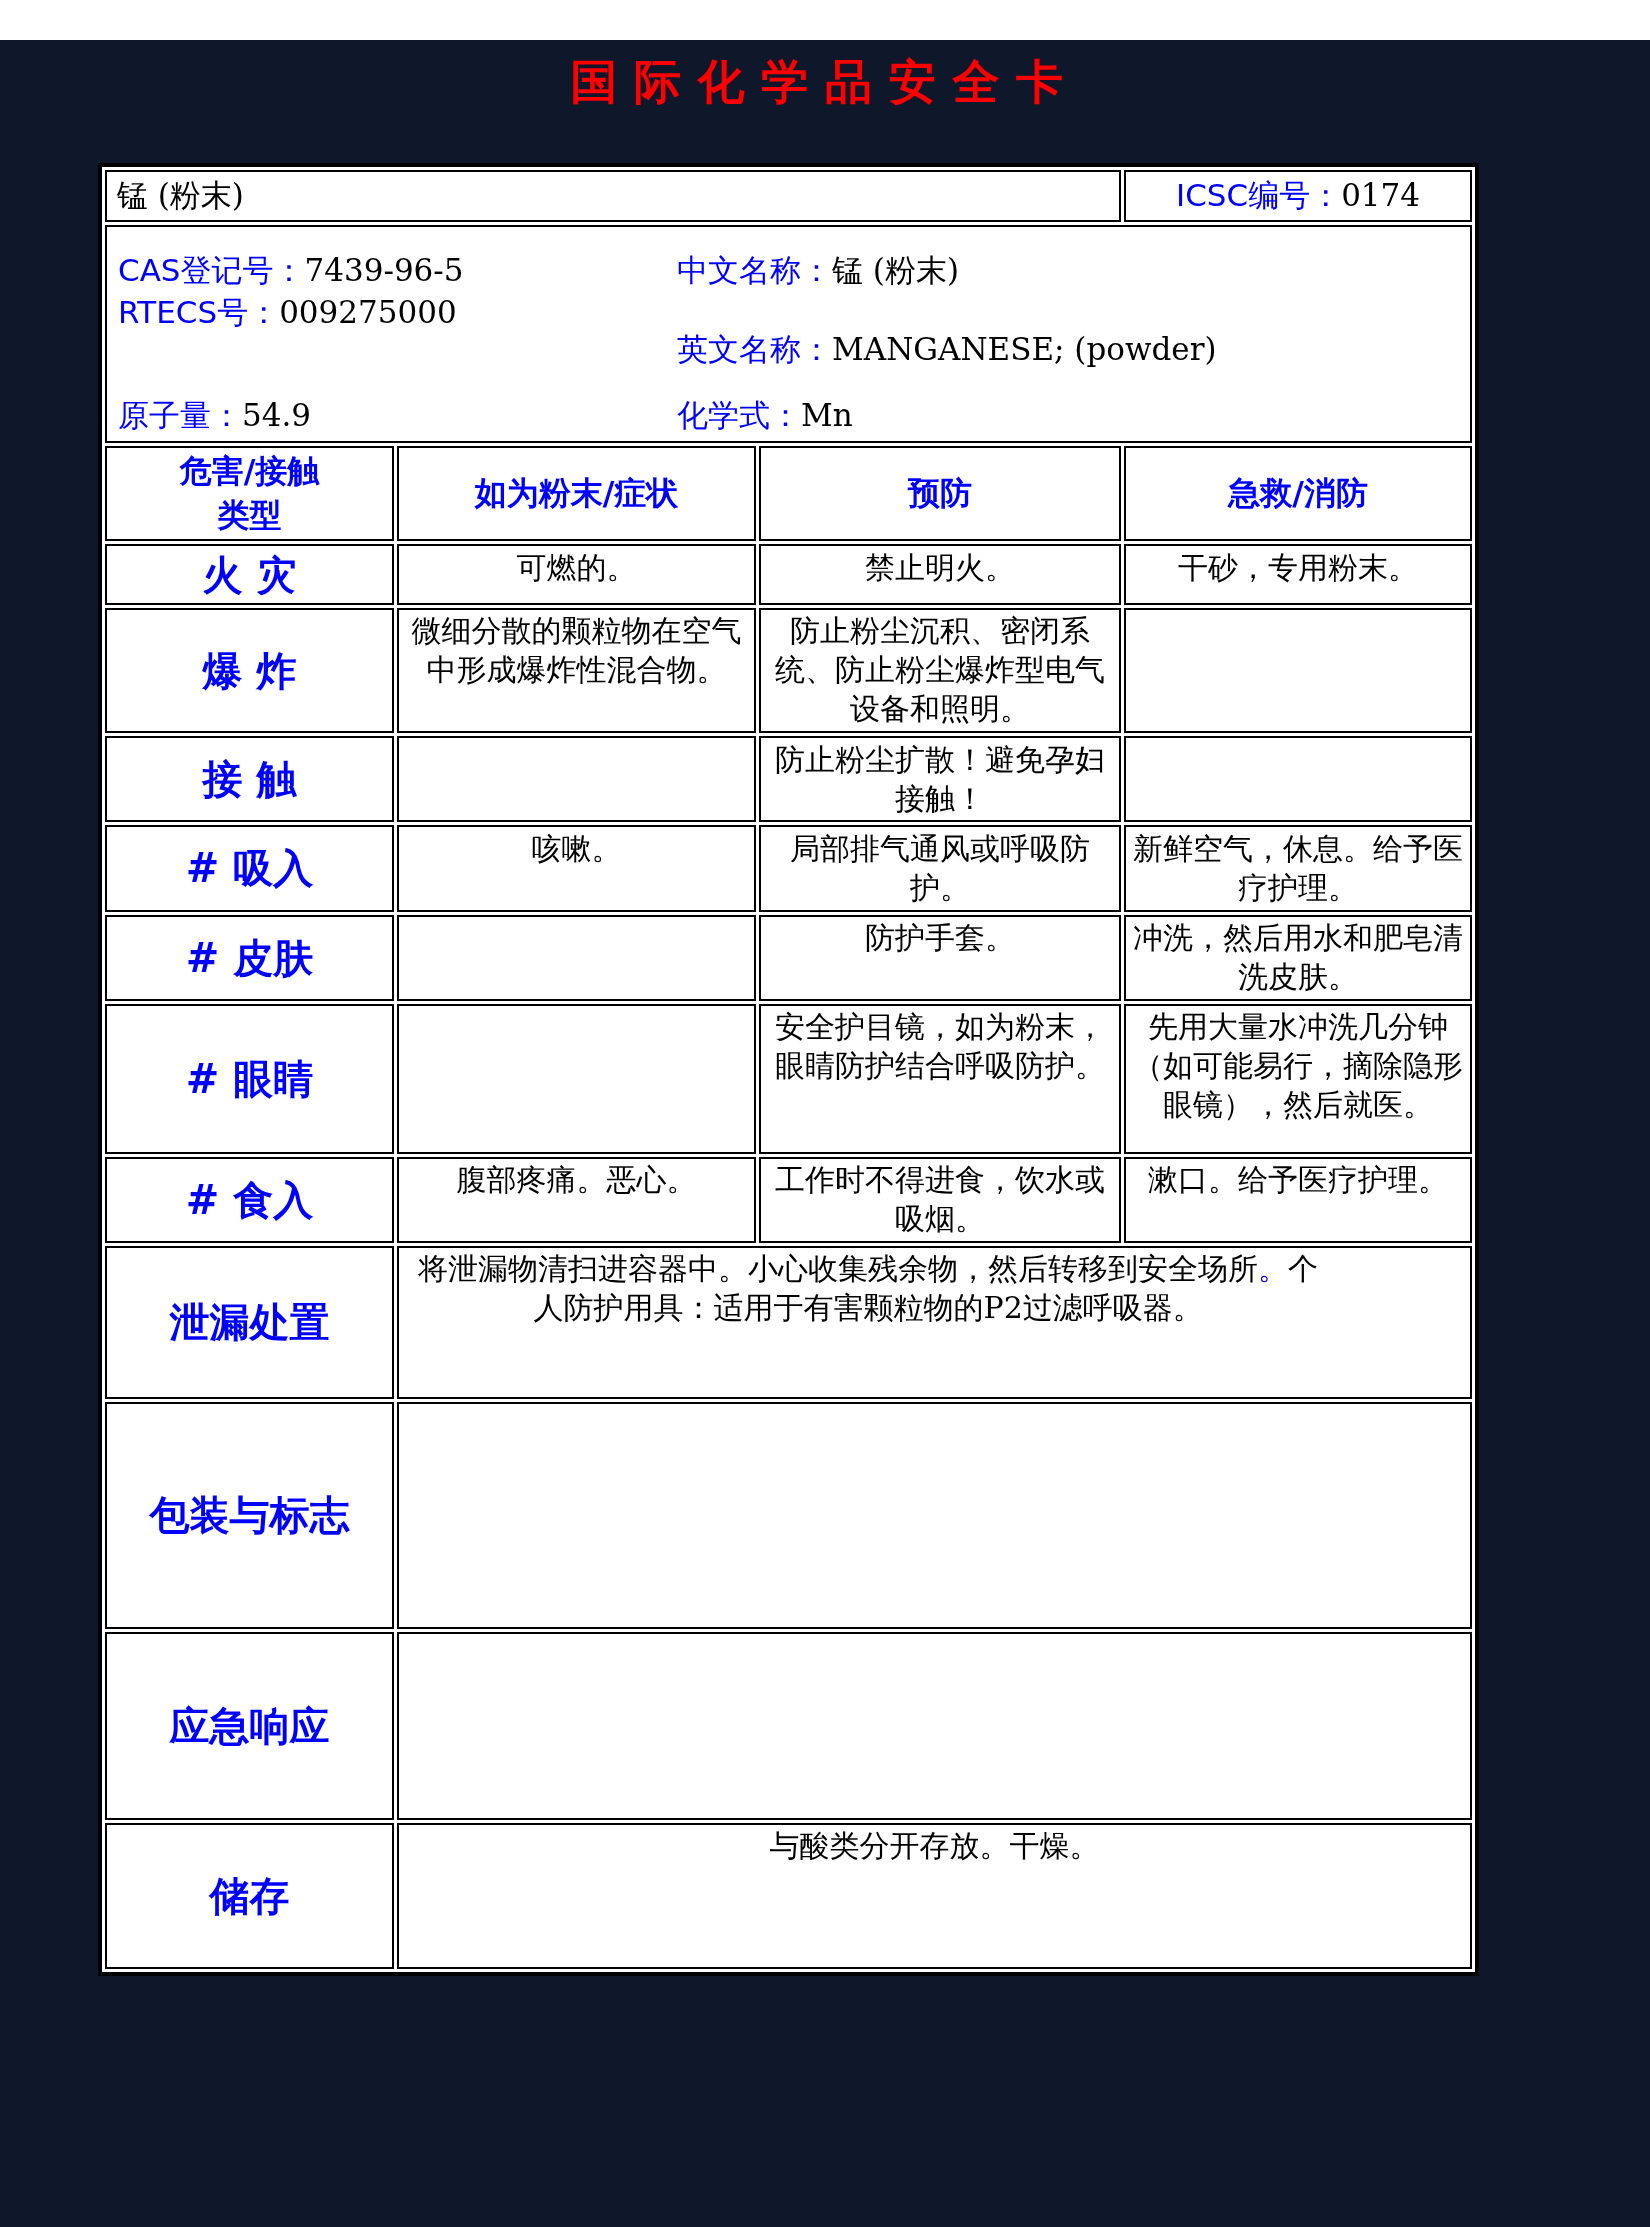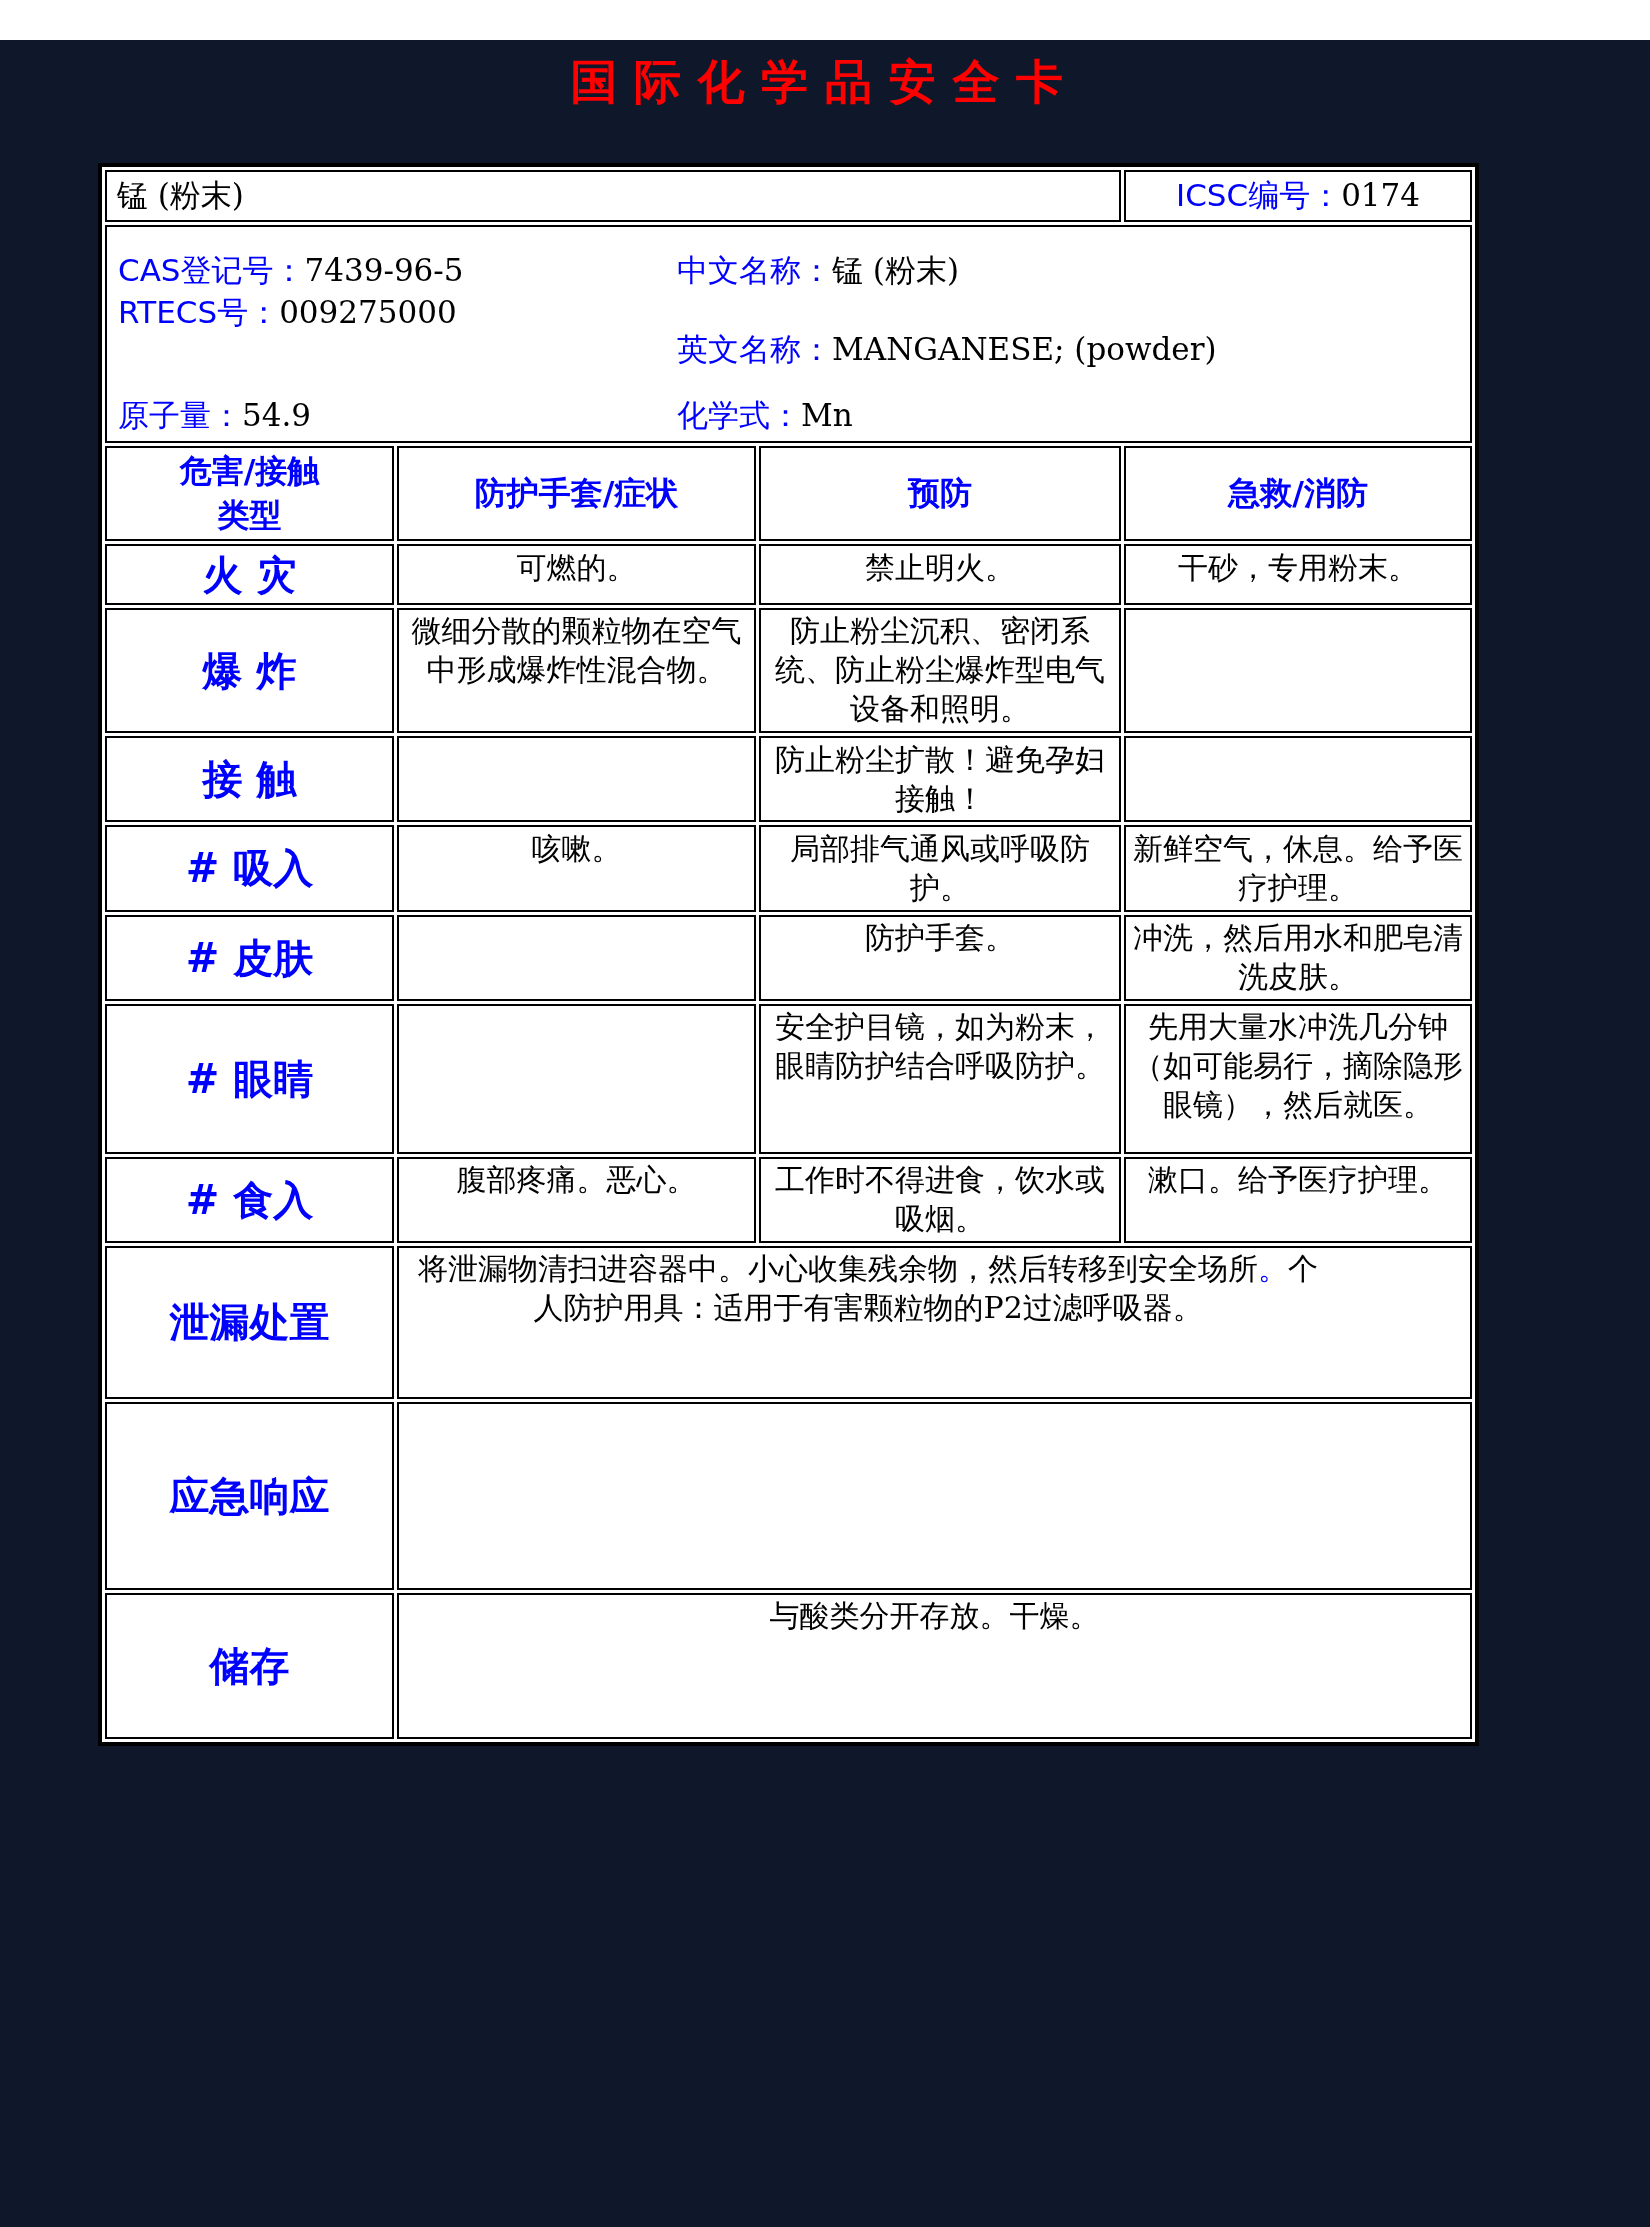--- a/index.html
+++ b/index.html
@@ -76,21 +76,21 @@
           <div class="ident-item" style="left:566px;top:164px">
             <span class="blue-label">化学式：</span><span>Mn</span>
           </div>
         </div>
       </td>
     </tr>
 
     <tr>
       <td class="header-cell pre-line" style="height:91px">危害/接触
 类型</td>
-      <td class="header-cell">防护手套/症状</td>
+      <td class="header-cell">如为粉末/症状</td>
       <td class="header-cell">预防</td>
       <td class="header-cell">急救/消防</td>
     </tr>
 
     <tr>
       <td class="label-cell" style="height:42px">火 灾</td>
       <td class="content-cell">可燃的。</td>
       <td class="content-cell">禁止明火。</td>
       <td class="content-cell">干砂，专用粉末。</td>
     </tr>
@@ -139,20 +139,24 @@
 
     <tr>
       <td class="label-cell" style="height:153px">泄漏处置</td>
       <td colspan="3" class="content-cell">
         <div class="spill-text">
           <span>将泄漏物清扫进容器中。小心收集残余物，然后转移到安全场所</span><span class="blue-char">。</span><span>个人防护用具：适用于有害颗粒物的P2过滤呼吸器。</span>
         </div>
       </td>
     </tr>
 
+    <tr>
+      <td class="label-cell" style="height:227px">包装与标志</td>
+      <td colspan="3" class="content-cell"></td>
+    </tr>
 
     <tr>
       <td class="label-cell" style="height:188px">应急响应</td>
       <td colspan="3" class="content-cell"></td>
     </tr>
 
     <tr>
       <td class="label-cell" style="height:146px">储存</td>
       <td colspan="3" class="content-cell">与酸类分开存放。干燥。</td>
     </tr>

